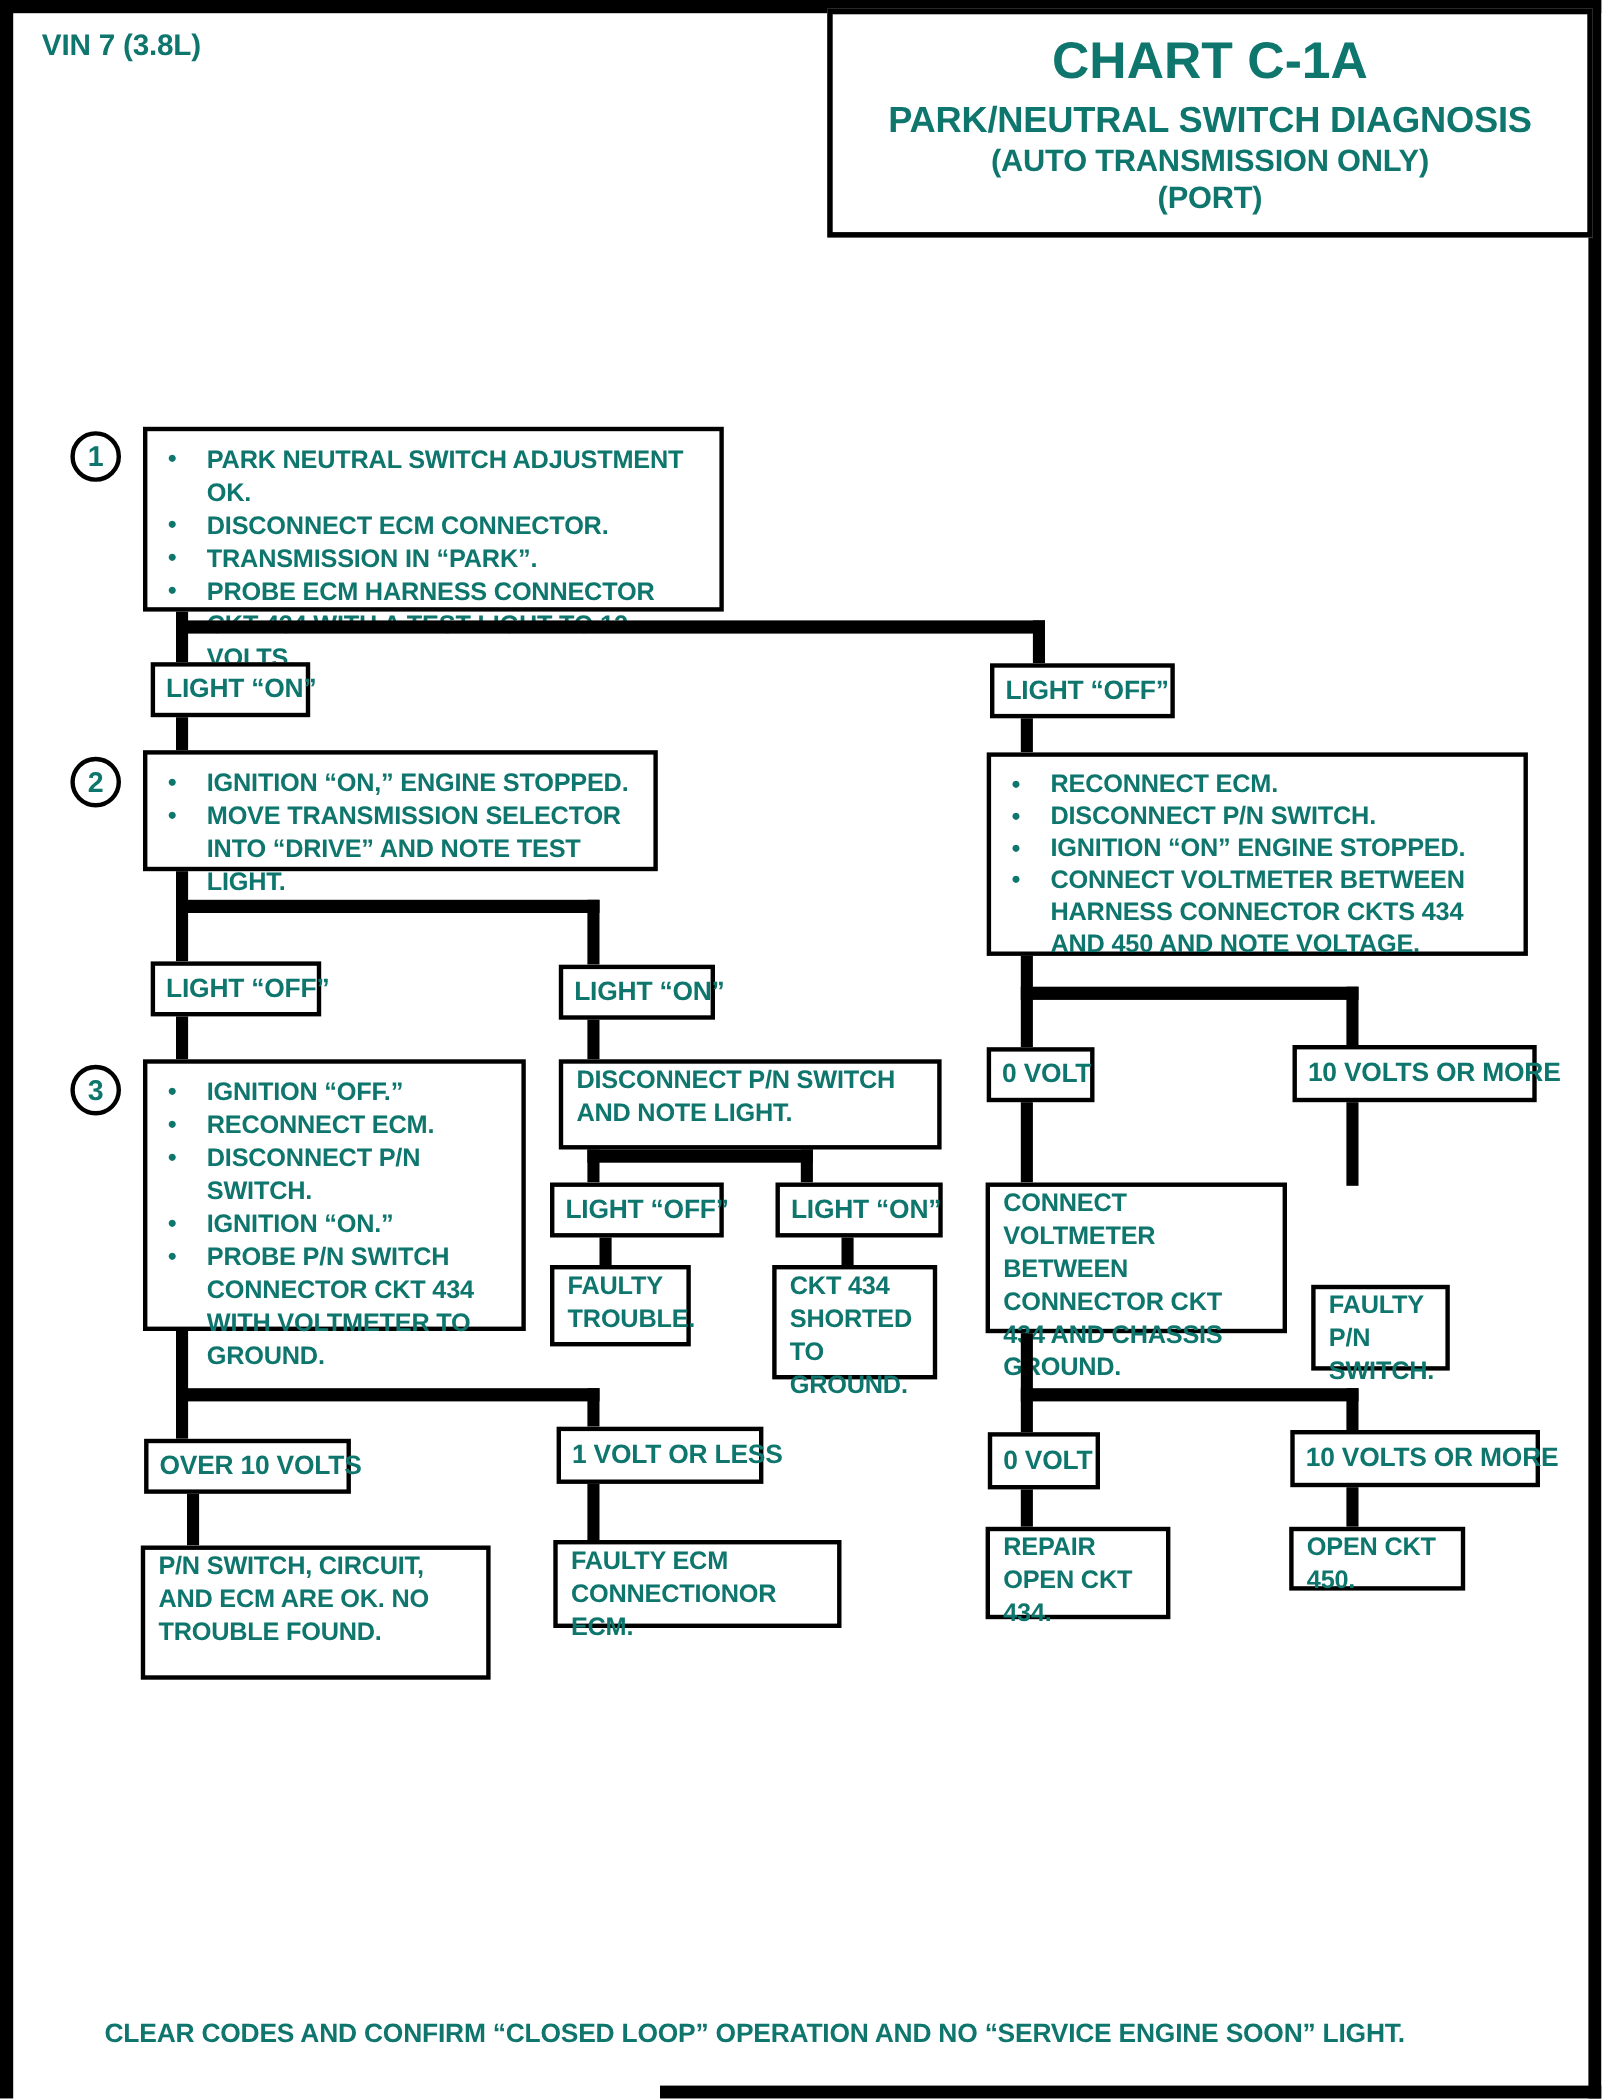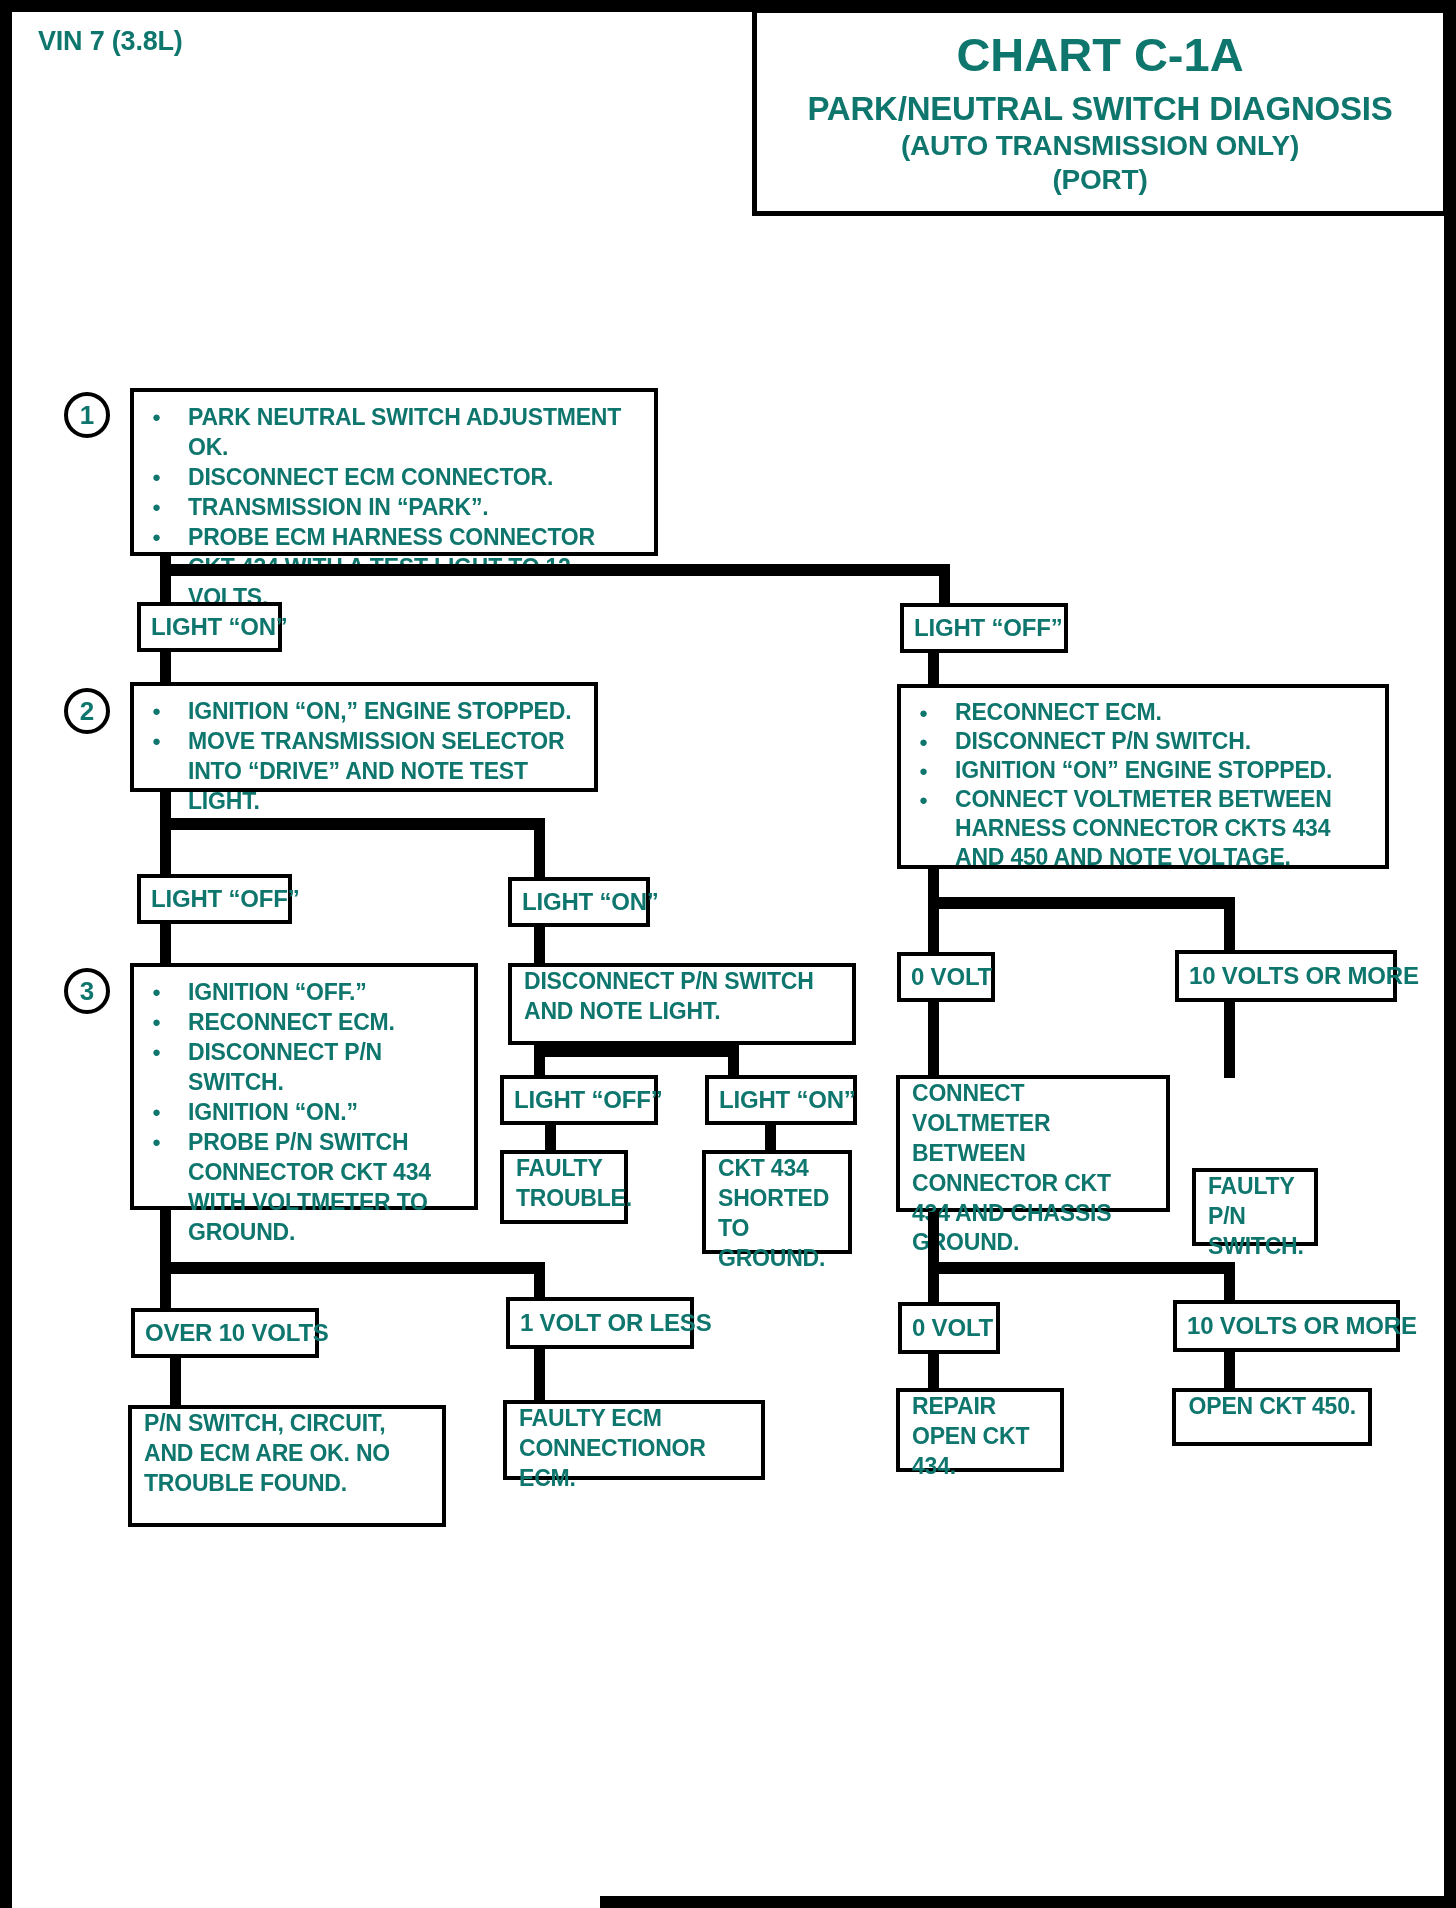--- a/index.html
+++ b/index.html
@@ -206,16 +206,17 @@
   <div class="line" style="left:928px;top:1262px;width:307px;height:12px;"></div>
   <div class="line" style="left:1224px;top:1262px;width:11px;height:38px;"></div>
 
   <div class="node label-node" style="left:898px;top:1302px;width:102px;height:52px;">0 VOLT</div>
   <div class="node label-node" style="left:1173px;top:1300px;width:227px;height:52px;">10 VOLTS OR MORE</div>
 
   <div class="line" style="left:928px;top:1354px;width:11px;height:34px;"></div>
   <div class="line" style="left:1224px;top:1352px;width:11px;height:36px;"></div>
 
   <div class="node text-node" style="left:896px;top:1388px;width:168px;height:84px;">REPAIR OPEN CKT 434.</div>
-  <div class="node text-node" style="left:1172px;top:1388px;width:200px;height:58px;text-align:right;">OPEN CKT 450.</div>
-
+  <div class="node text-node" style="left:1172px;top:1388px;width:160px;height:58px;">OPEN CKT 450.</div>
+
+  <div id="footer-note">CLEAR CODES AND CONFIRM “CLOSED LOOP” OPERATION AND NO “SERVICE ENGINE SOON” LIGHT.</div>
 
 </div>
 
 </body></html>

